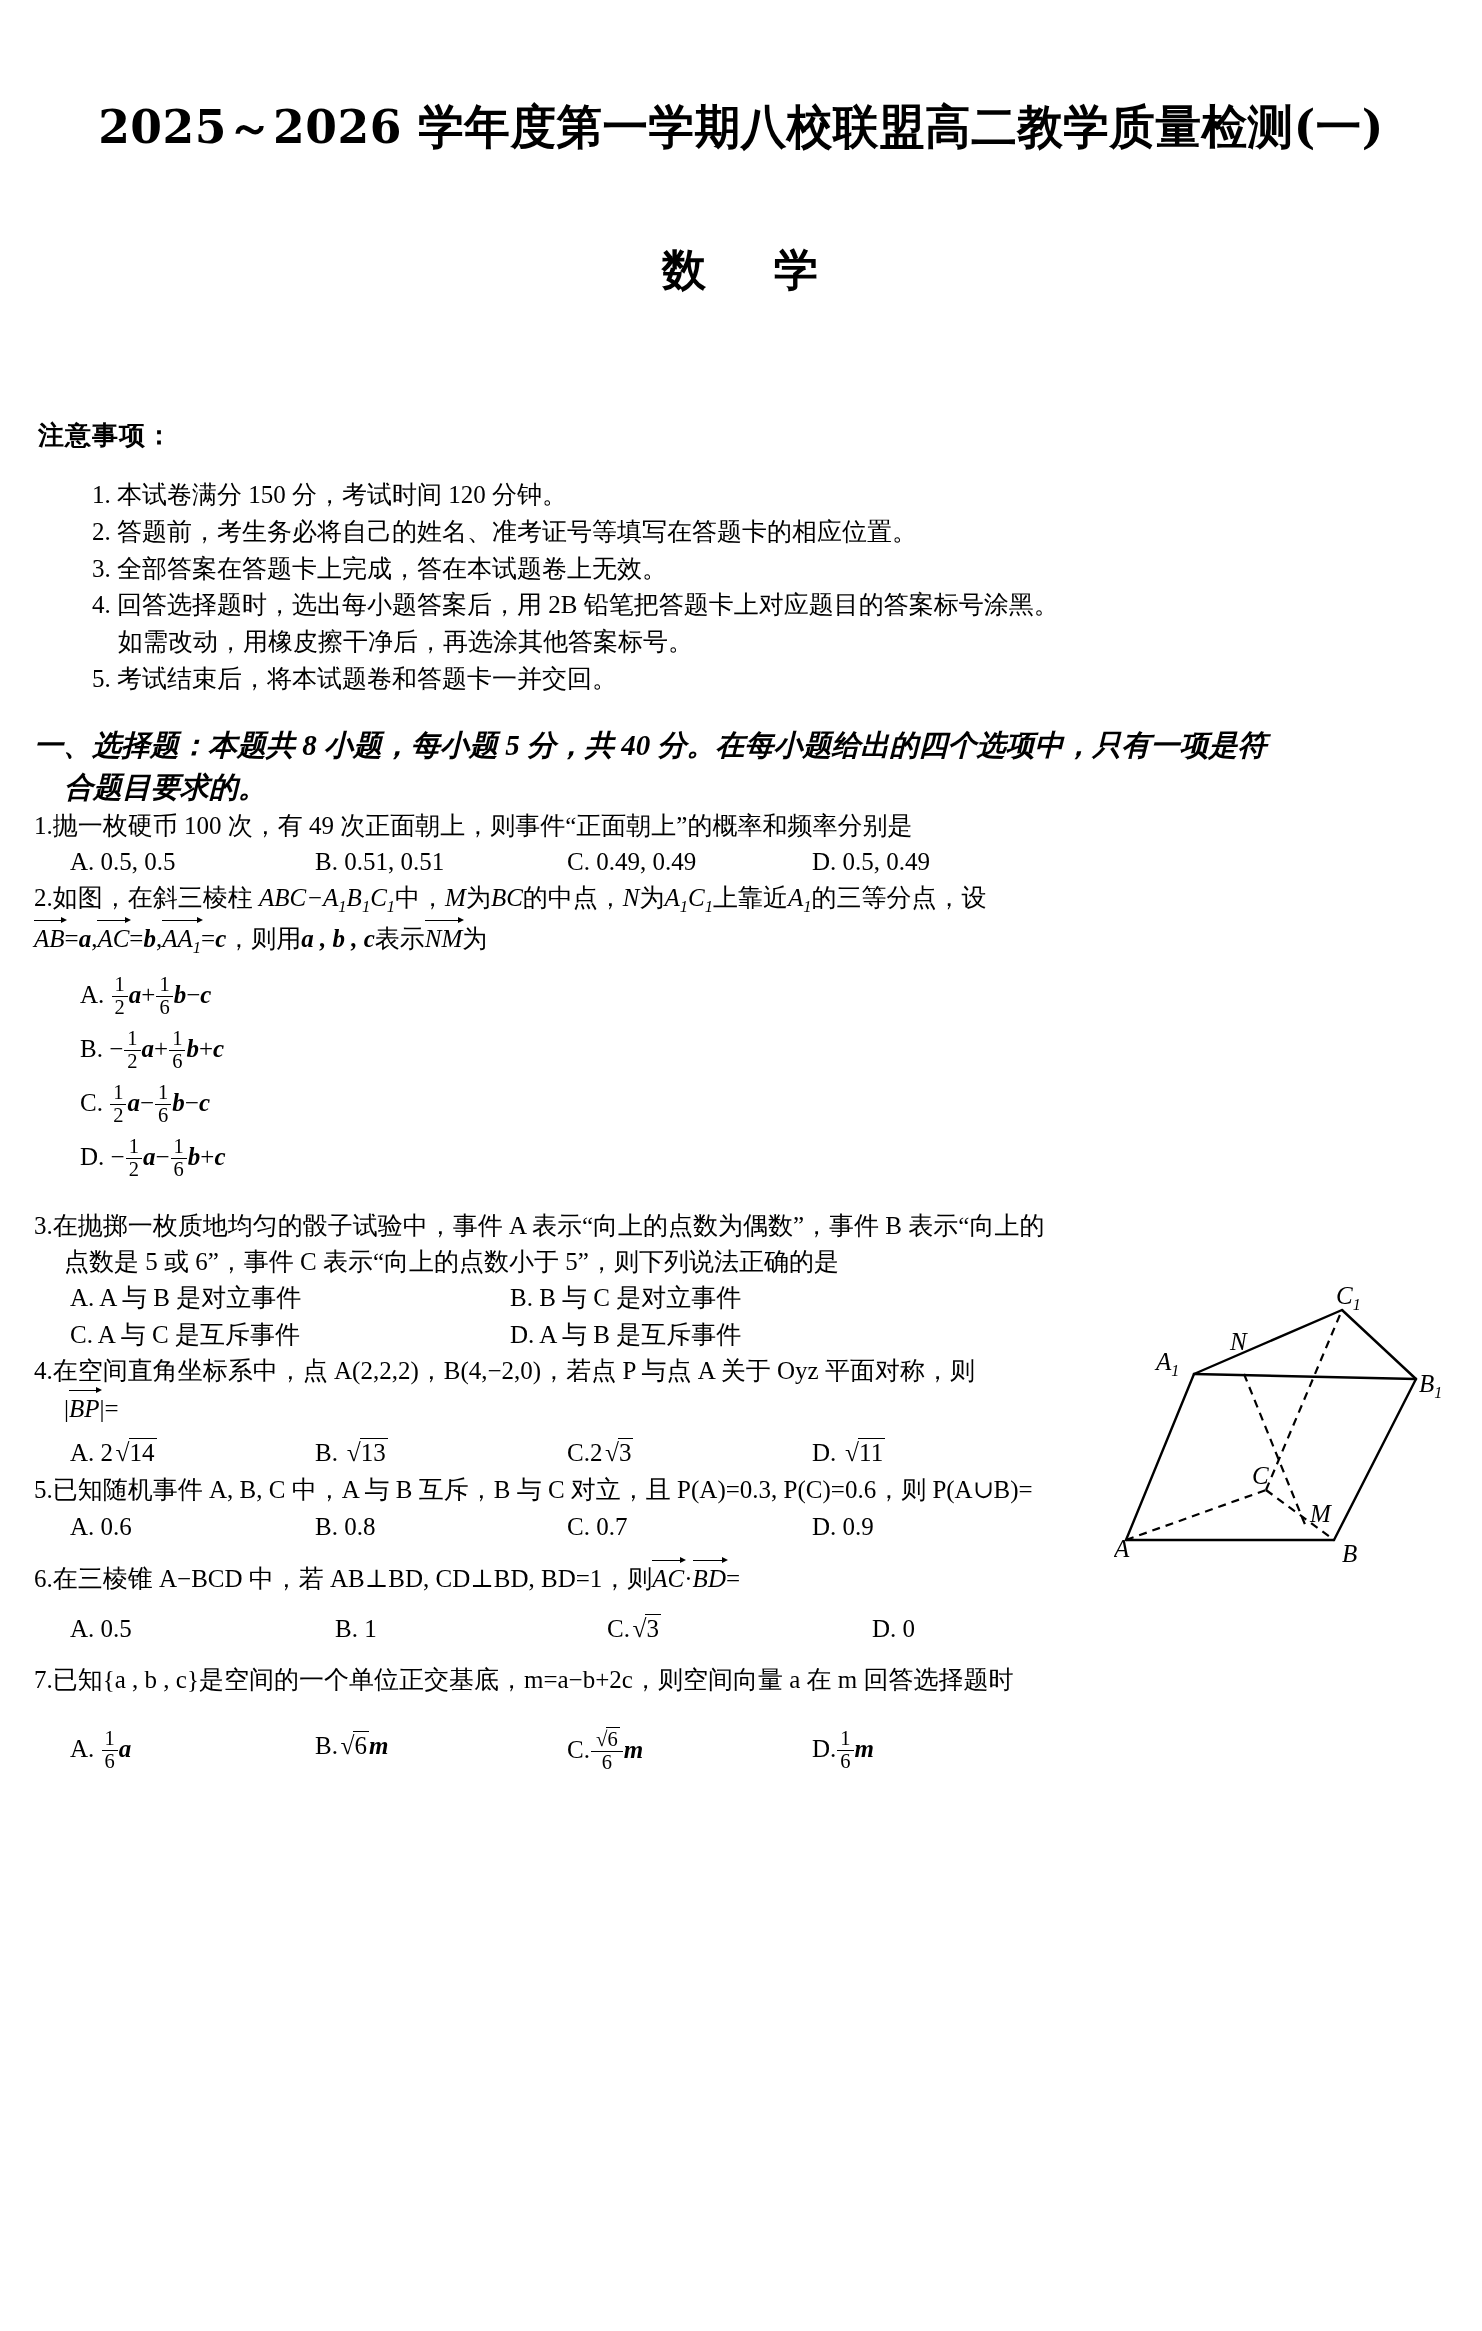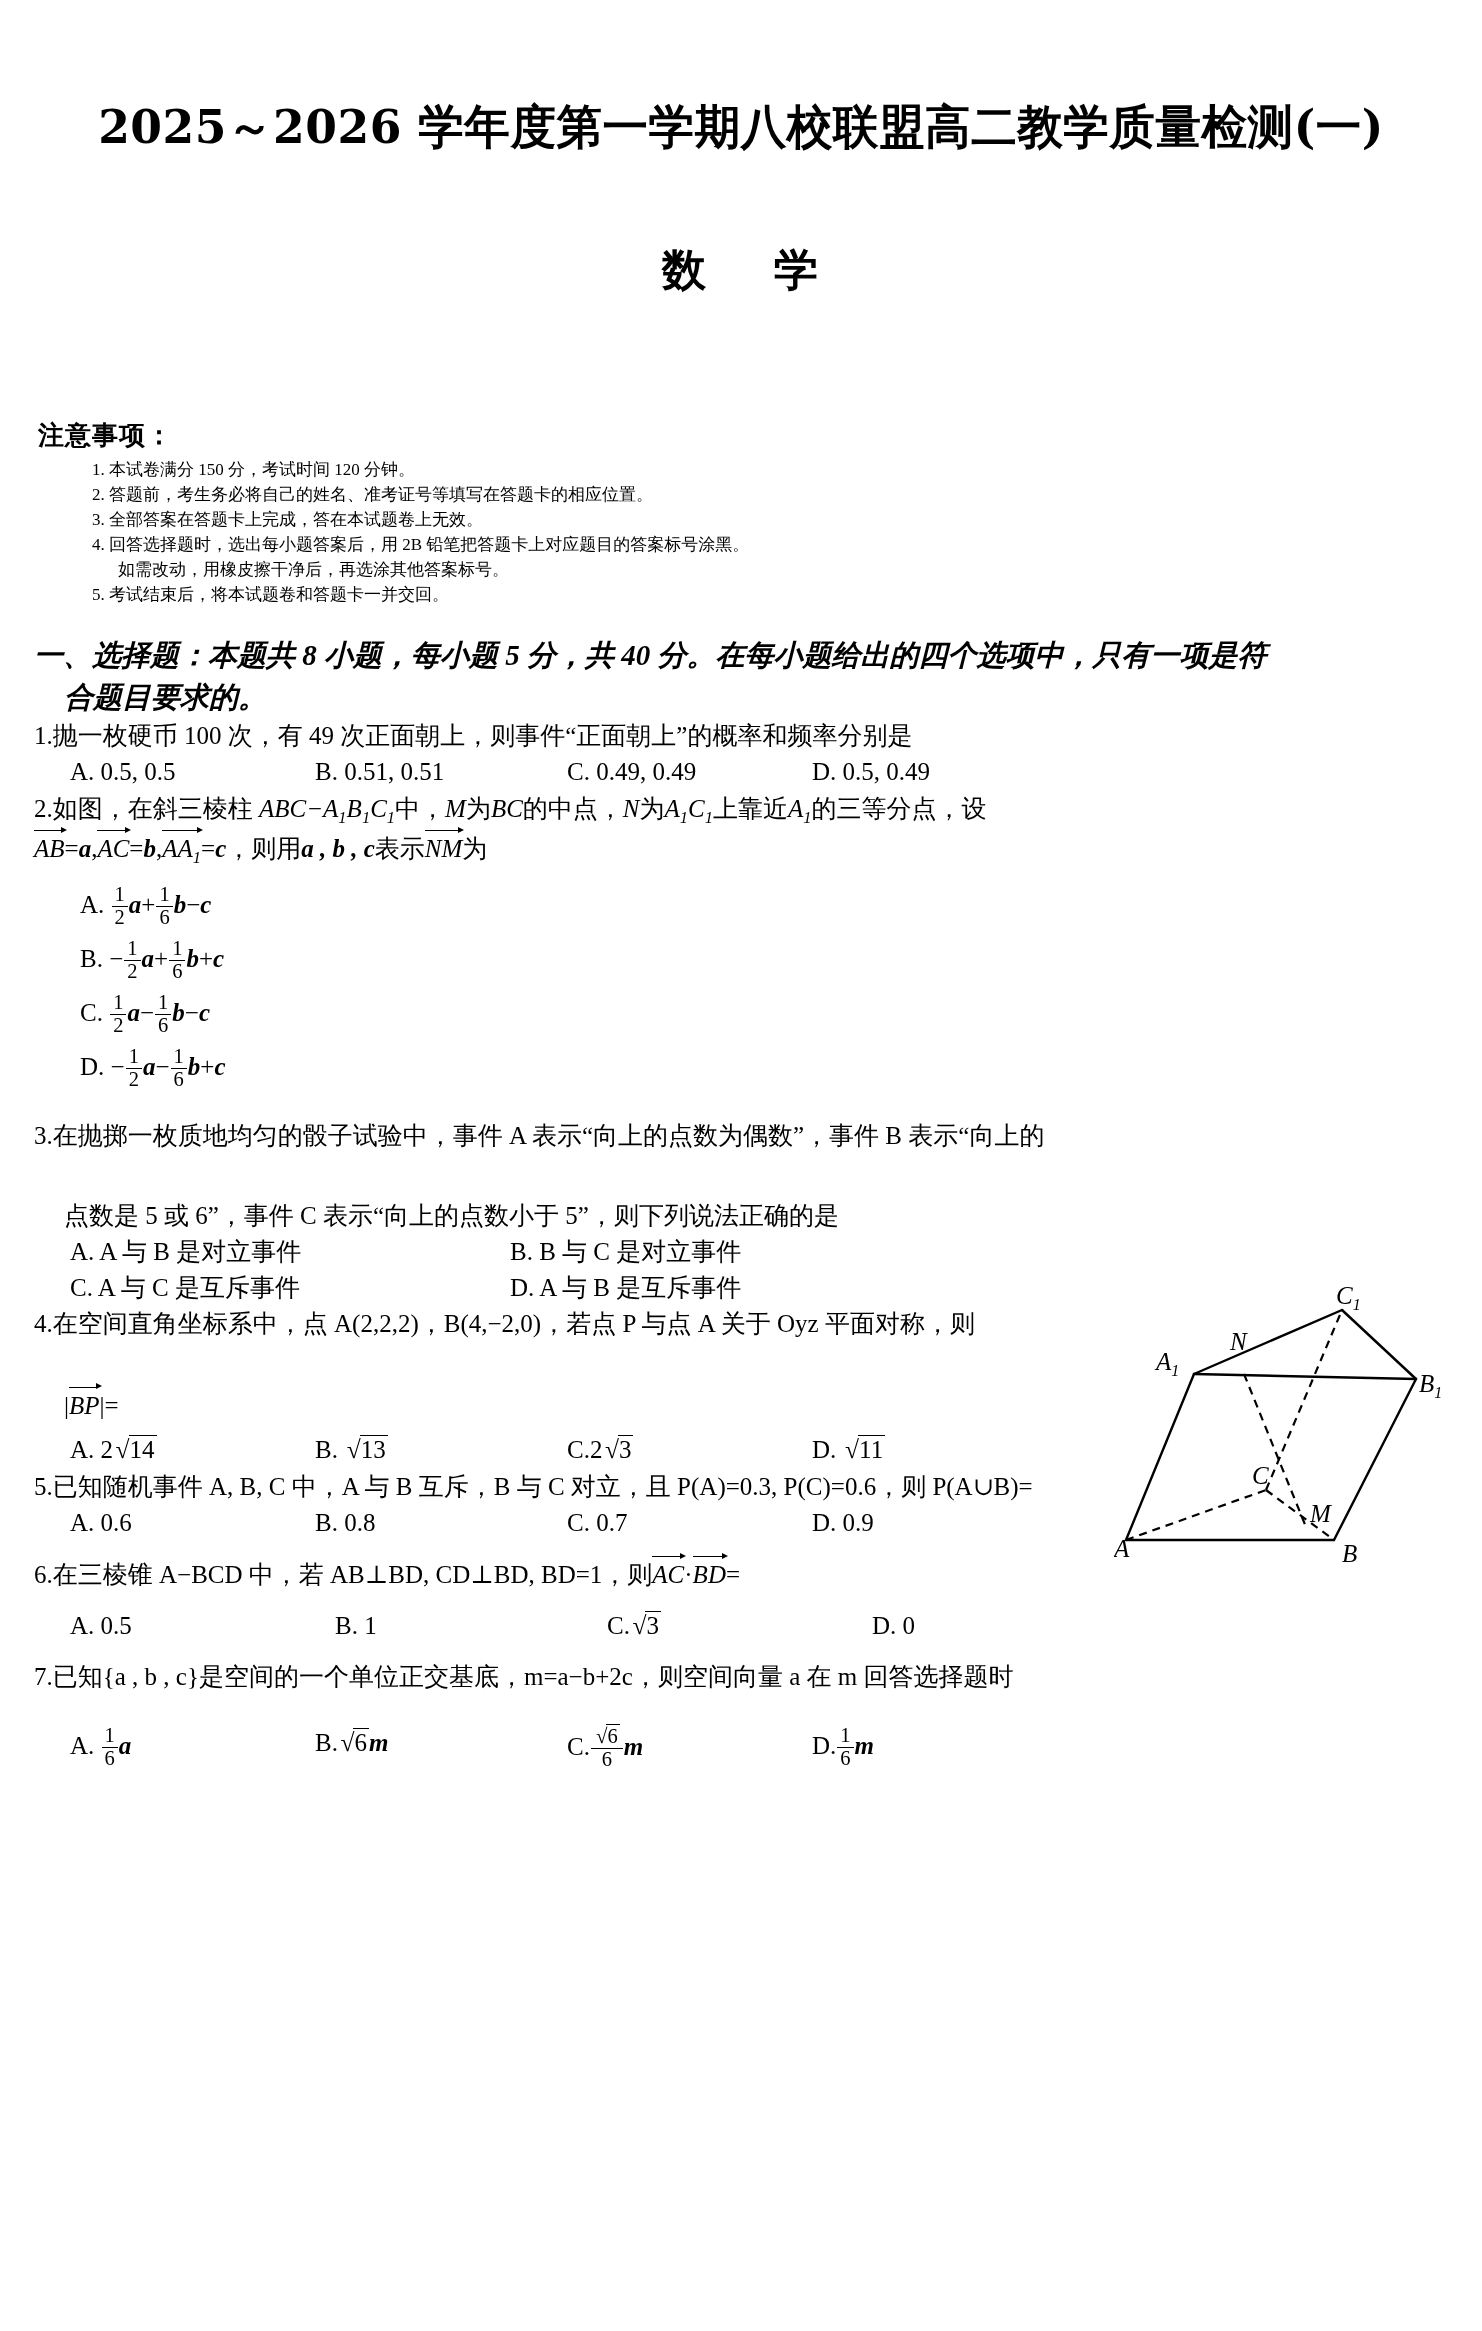--- a/index.html
+++ b/index.html
@@ -42,41 +42,41 @@
 
   
   .notice-block { margin-top: 118px; }
   .notice-title {
     font-size: 26px;
     font-weight: bold;
     margin-left: 4px;
     letter-spacing: 1px;
   }
   .notice-list {
-    margin-top: 5px;
-    font-size: 17px;
+    margin-top: 24px;
+    font-size: 25px;
     line-height: 1.47;
   }
   .notice-item { padding-left: 58px; text-indent: 0; }
   .notice-item.cont { padding-left: 84px; }
 
   
   .section-head {
     margin-top: 26px;
     font-size: 29px;
     line-height: 1.45;
     font-style: italic;
   }
   .section-head b { font-weight: bold; }
   .section-head .l2 { padding-left: 30px; }
 
   
   .q { font-size: 25px; line-height: 1.45; position: relative; }
   .q-stem { padding-left: 0; }
-  .q-stem .ind { padding-left: 30px; display: block; margin-top: 43px; }
+  .q-stem .ind { padding-left: 30px; display: block; }
   .opts-row {
     display: flex;
     font-size: 25px;
     padding-left: 36px;
   }
   .opts-row > div { flex: 0 0 auto; }
   .opt-w1 { width: 245px; }
   .opt-w2 { width: 245px; }
   .opt-w3 { width: 245px; margin-left: 7px; }
   .opts-2col { display: flex; padding-left: 36px; font-size: 25px; }

